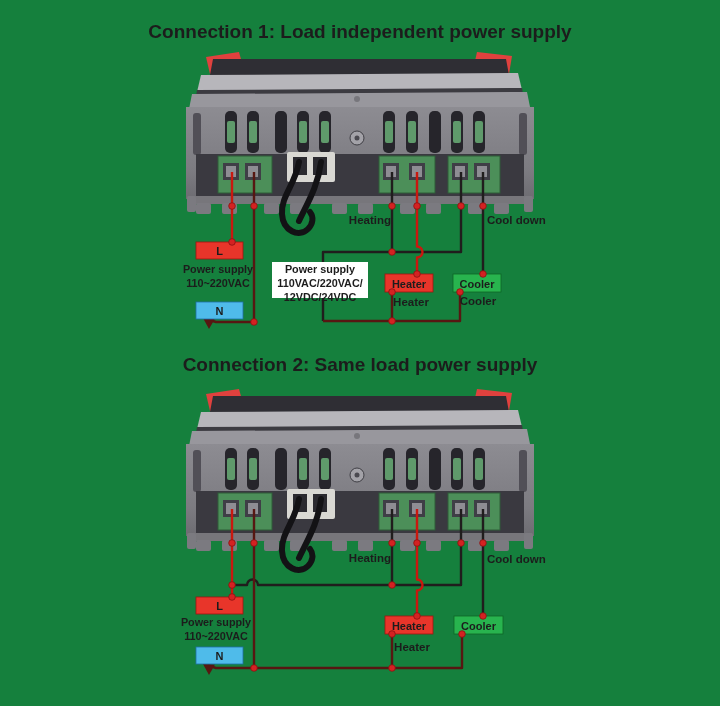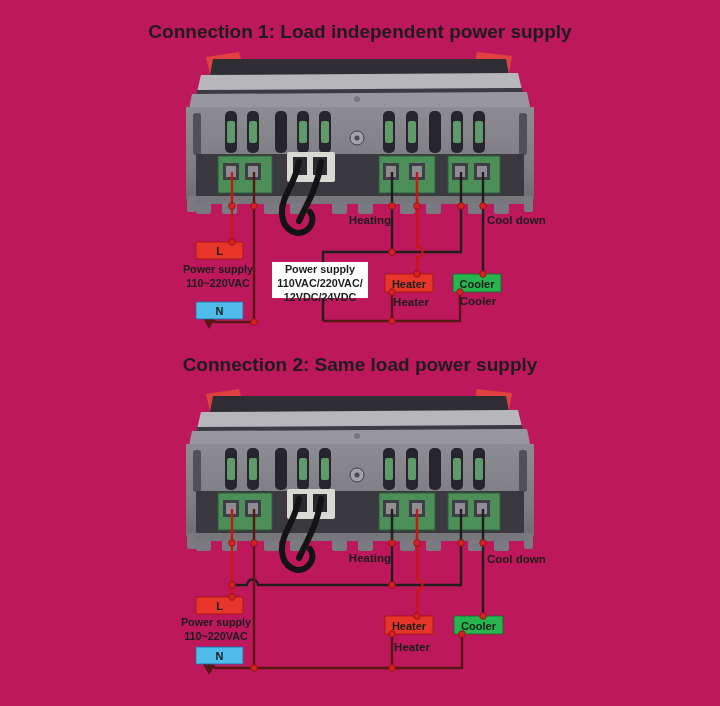--- a/index.html
+++ b/index.html
@@ -1,16 +1,16 @@
 <!DOCTYPE html>
 <html><head>
 <meta charset="utf-8">
 <style>
   html,body{margin:0;padding:0;background:#ffffff;}
-  .stage{position:relative;width:720px;height:706px;background:#be185d;overflow:hidden;}
+  .stage{position:relative;width:720px;height:706px;background:#15803d;overflow:hidden;}
   svg{display:block;}
   text{font-family:"Liberation Sans","DejaVu Sans",sans-serif;font-weight:700;fill:#1c1c1c;}
   .title{font-size:19px;}
   .lbl{font-size:11.5px;}
   .small{font-size:10.8px;}
   .boxtxt{font-size:11px;}
   .wire{fill:none;stroke-width:2.4px;stroke-linejoin:round;}
   .cable{fill:none;stroke:#131215;stroke-width:6px;stroke-linecap:round;}
 </style>
 </head>

